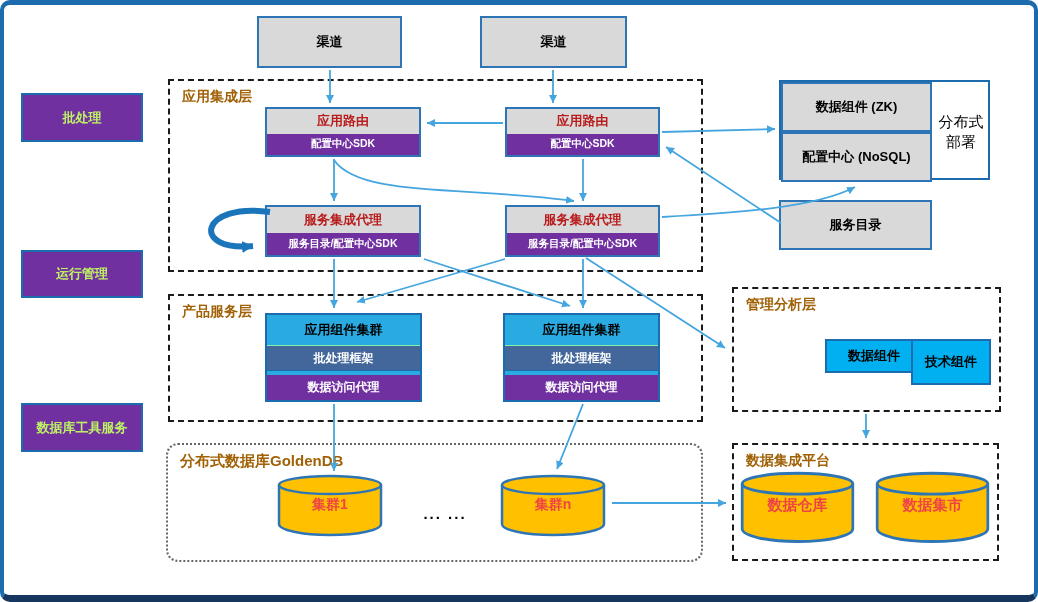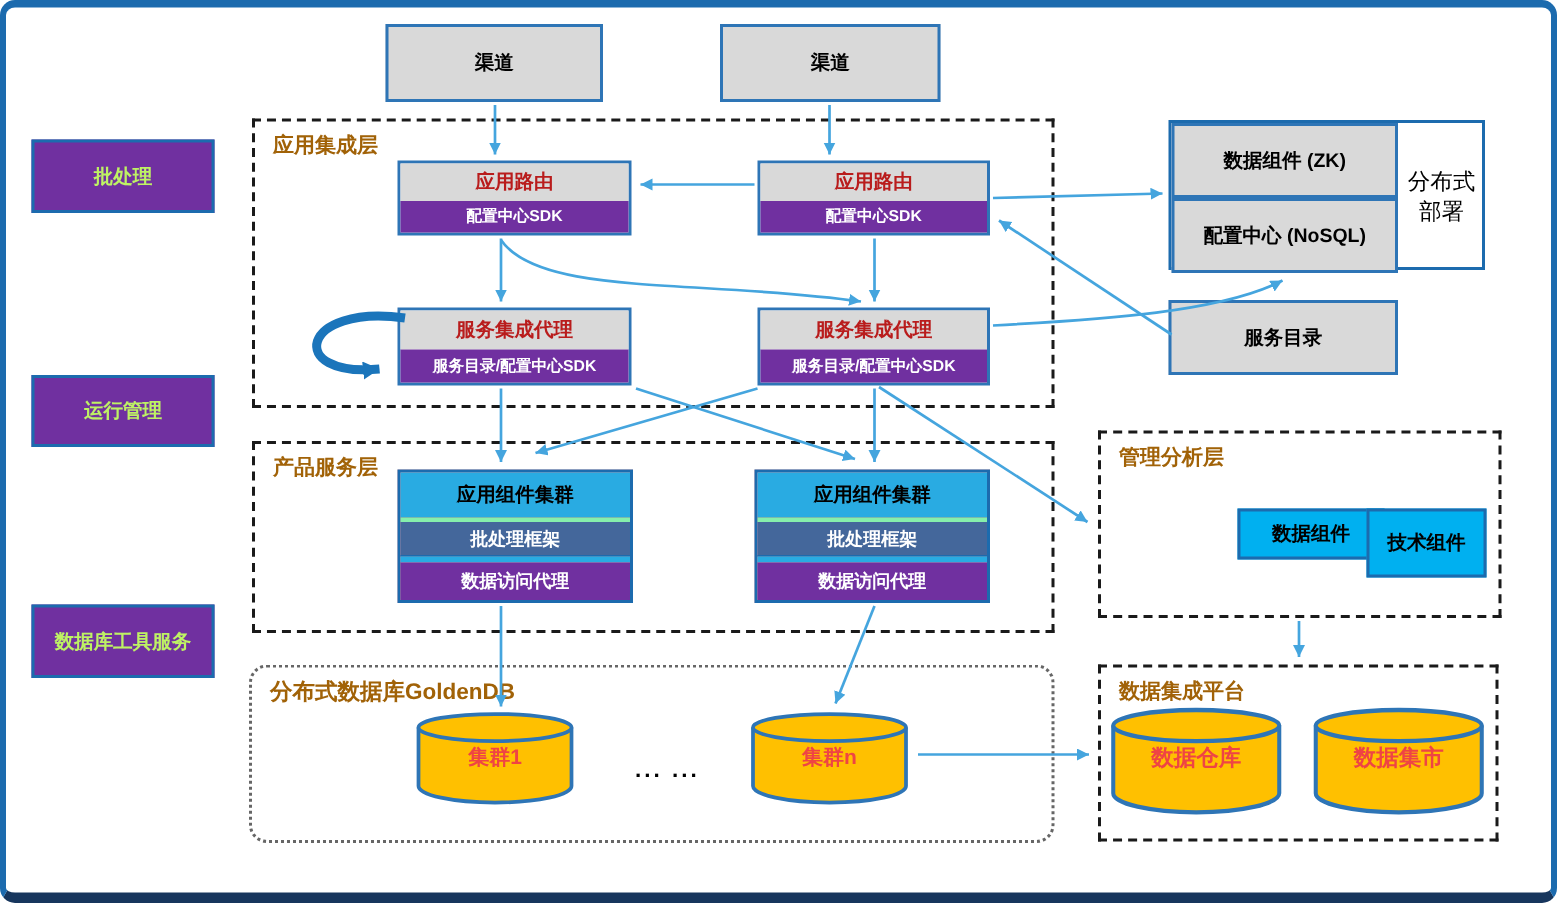--- a/index.html
+++ b/index.html
@@ -29,21 +29,21 @@
   .duo{border:2px solid #2E75B6;display:flex;flex-direction:column;}
   .duo .duo-top{flex:1.15;background:#D9D9D9;display:flex;align-items:center;justify-content:center;
     font-size:13px;font-weight:bold;color:#b91c1c;}
   .duo .duo-bottom{flex:1;background:#7030A0;display:flex;align-items:center;justify-content:center;
     font-size:10.5px;font-weight:bold;color:#fff;}
 
   
   .stack{border:2px solid #1C6BAE;background:#fca5a5;display:flex;flex-direction:column;font-family:Liberation Mono, monospace;}
   .stack .st-head{height:30px;background:#29ABE2;display:flex;align-items:center;justify-content:center;
     font-size:13px;font-weight:bold;color:#000;}
-  .stack .st-mid{height:26px;background:#44679B;border-top:3px solid #86efac;border-bottom:1px solid #1C6BAE;
+  .stack .st-mid{height:26px;background:#44679B;border-top:1px solid #86efac;border-bottom:1px solid #1C6BAE;
     display:flex;align-items:center;justify-content:center;font-size:12px;font-weight:bold;color:#fff;}
   .stack .st-gap{height:4px;background:#29ABE2;}
   .stack .st-bot{flex:1;background:#7030A0;display:flex;align-items:center;justify-content:center;
     font-size:12px;font-weight:bold;color:#fff;}
 
   
   .cfg-outer{border:2px solid #1C6BAE;background:#fff;}
   .cfg-cell{position:absolute;left:0;width:151px;height:50px;background:#D9D9D9;border:2px solid #2E75B6;
     display:flex;align-items:center;justify-content:center;font-size:13px;font-weight:bold;color:#000;}
   .cfg-label{position:absolute;left:151px;top:0;width:58px;height:100px;display:flex;align-items:center;

